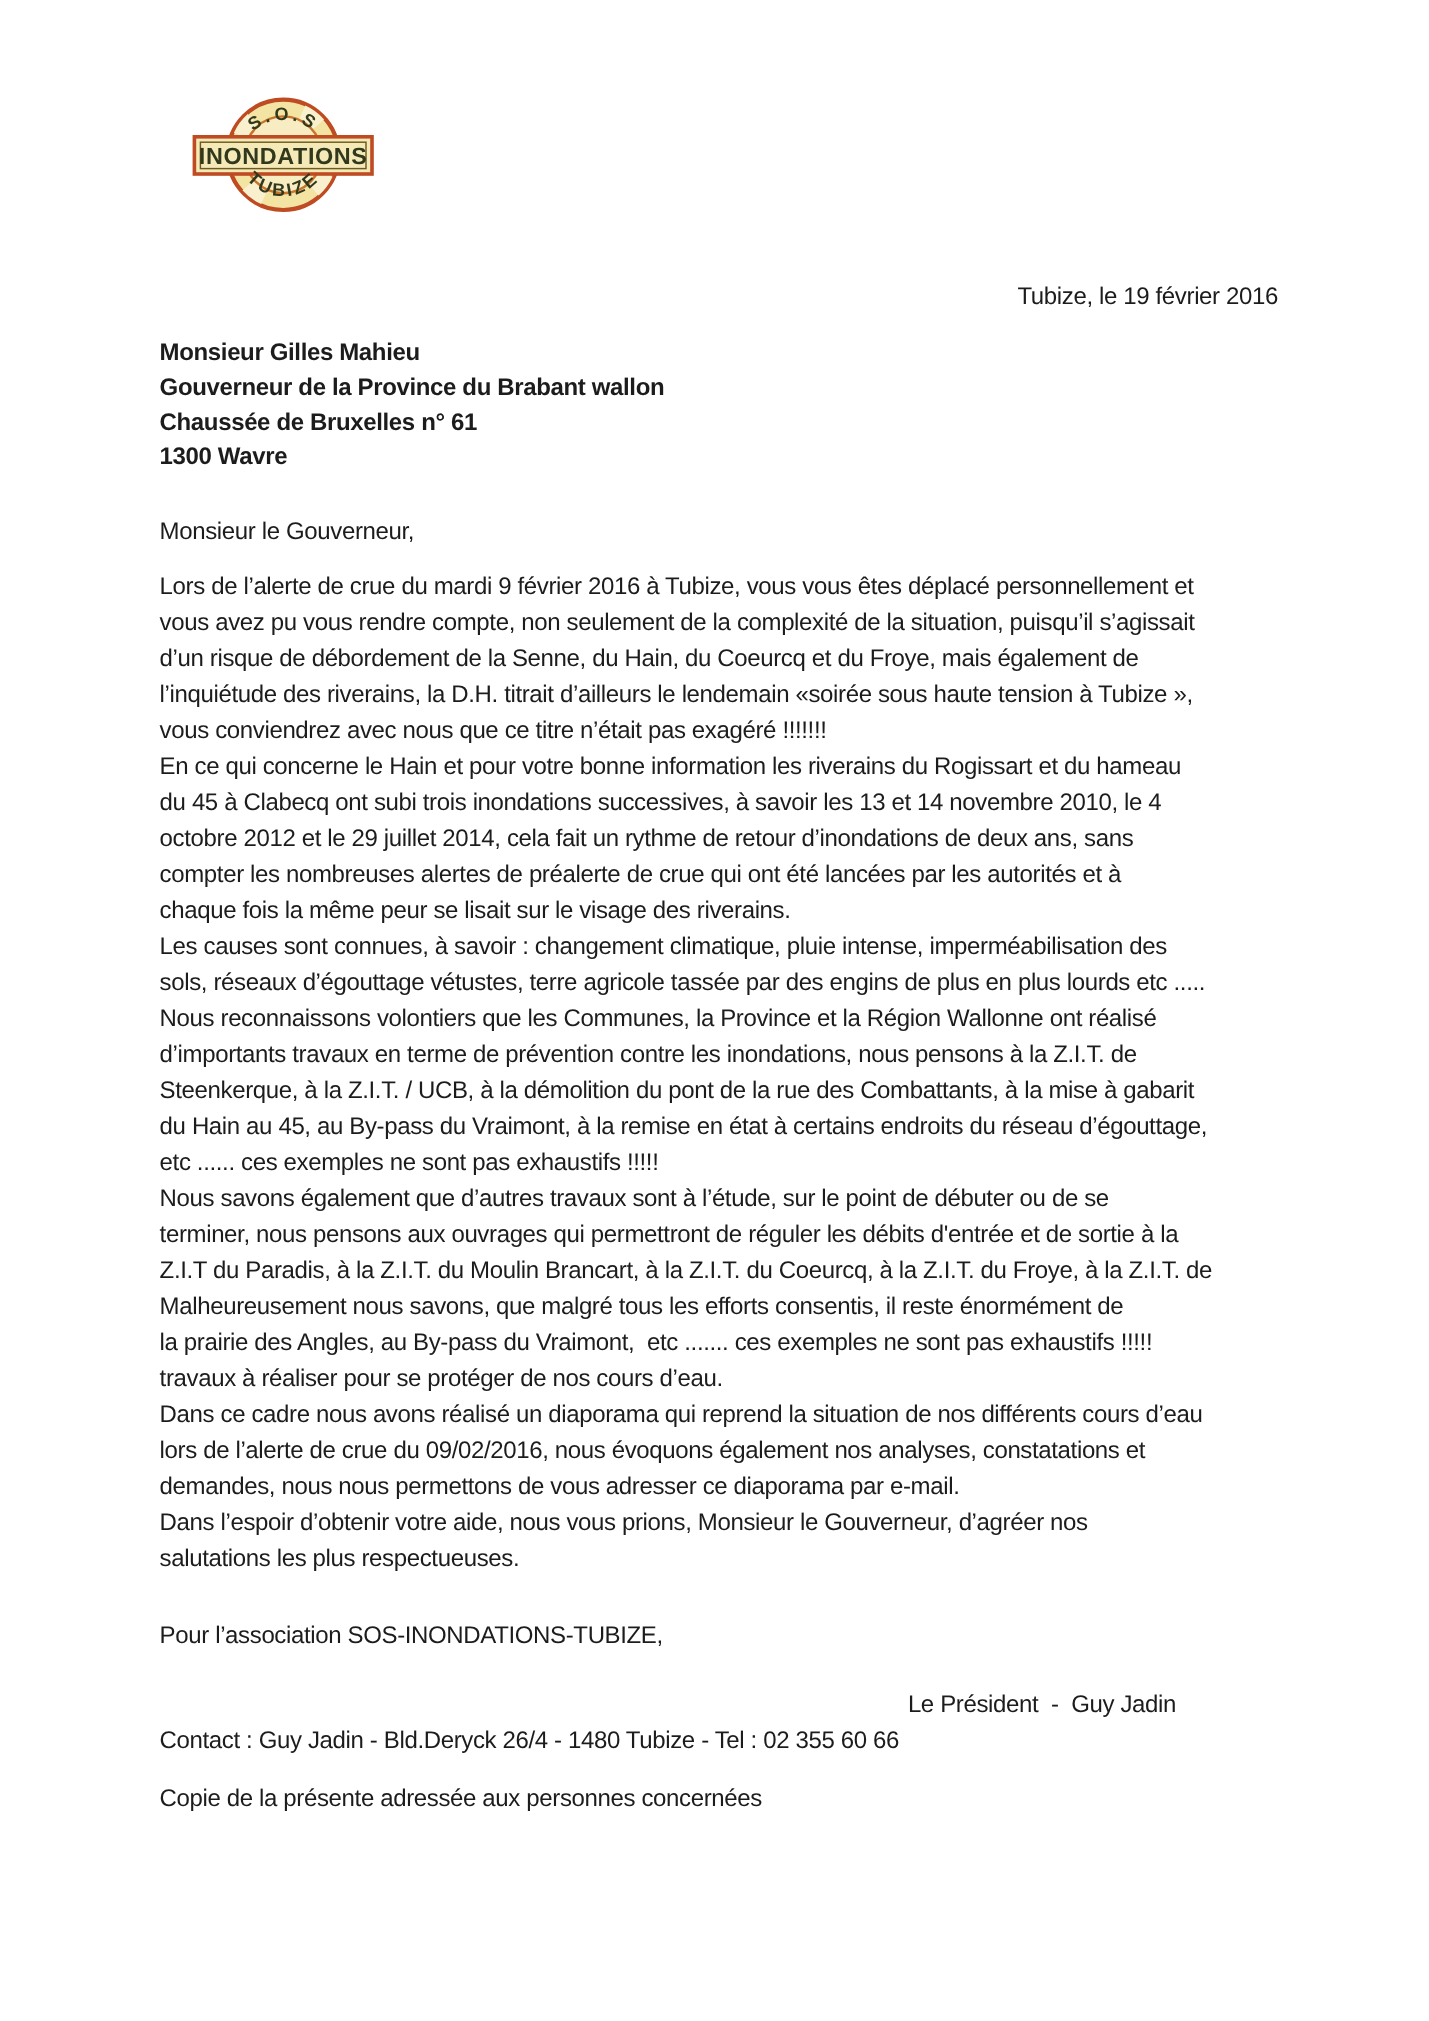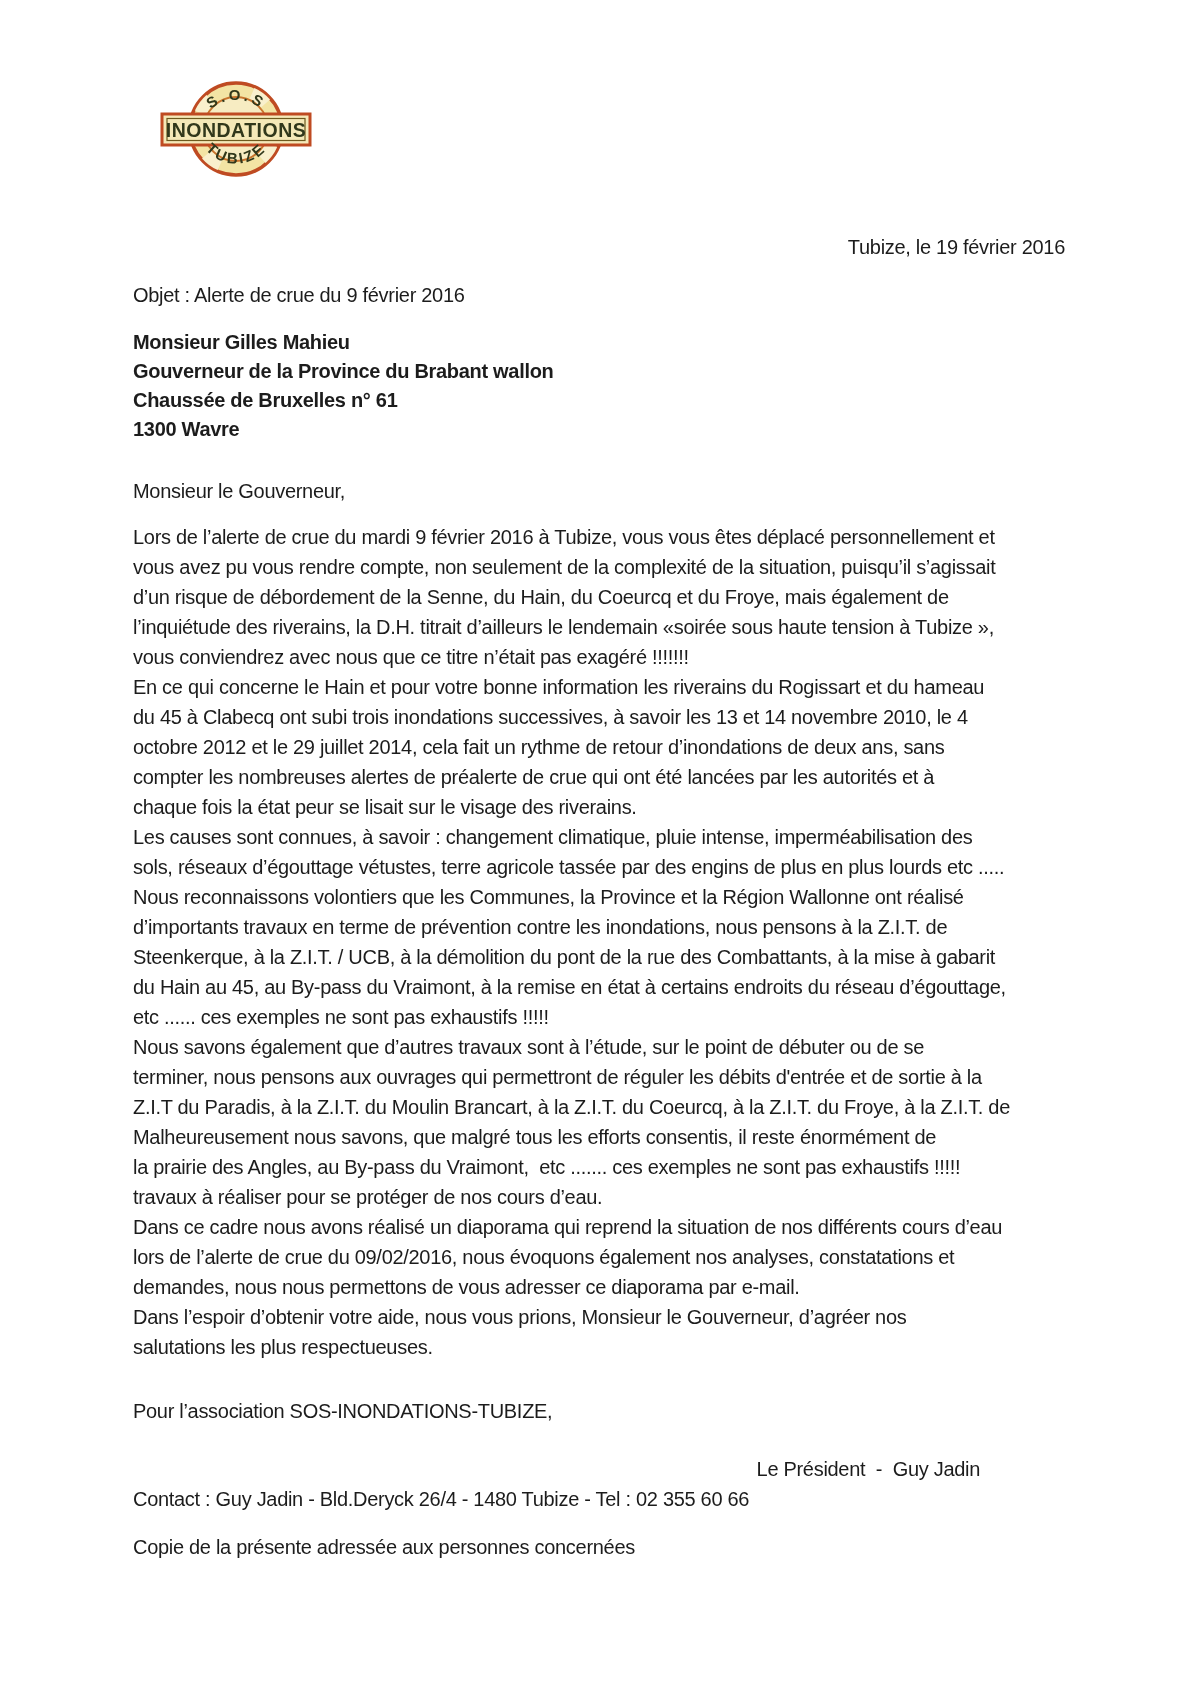--- a/index.html
+++ b/index.html
@@ -68,42 +68,41 @@
       <text font-family="Liberation Sans, sans-serif" font-size="15" font-weight="bold" fill="#31381b" letter-spacing="2.5">
         <textPath href="#arcBot" startOffset="50%" text-anchor="middle">TUBIZE</textPath>
       </text>
     </svg>
   </div>
 
   <div class="content">
 
     <div class="date-line">Tubize, le 19 février 2016</div>
 
-    <div class="subject">Objet : Alerte de crue du 9 février 2016</div>
 
     <div class="recipient">
         <div class="line">Monsieur Gilles Mahieu</div>
         <div class="line">Gouverneur de la Province du Brabant wallon</div>
         <div class="line">Chaussée de Bruxelles n° 61</div>
         <div class="line">1300 Wavre</div>
       </div>
 
     <div class="salutation">Monsieur le Gouverneur,</div>
 
     <div class="body-block">
         <div class="line">Lors de l’alerte de crue du mardi 9 février 2016 à Tubize, vous vous êtes déplacé personnellement et</div>
         <div class="line">vous avez pu vous rendre compte, non seulement de la complexité de la situation, puisqu’il s’agissait</div>
         <div class="line">d’un risque de débordement de la Senne, du Hain, du Coeurcq et du Froye, mais également de</div>
         <div class="line">l’inquiétude des riverains, la D.H. titrait d’ailleurs le lendemain «soirée sous haute tension à Tubize »,</div>
         <div class="line">vous conviendrez avec nous que ce titre n’était pas exagéré !!!!!!!</div>
         <div class="line">En ce qui concerne le Hain et pour votre bonne information les riverains du Rogissart et du hameau</div>
         <div class="line">du 45 à Clabecq ont subi trois inondations successives, à savoir les 13 et 14 novembre 2010, le 4</div>
         <div class="line">octobre 2012 et le 29 juillet 2014, cela fait un rythme de retour d’inondations de deux ans, sans</div>
         <div class="line">compter les nombreuses alertes de préalerte de crue qui ont été lancées par les autorités et à</div>
-        <div class="line">chaque fois la état peur se lisait sur le visage des riverains.</div>
+        <div class="line">chaque fois la même peur se lisait sur le visage des riverains.</div>
         <div class="line">Les causes sont connues, à savoir : changement climatique, pluie intense, imperméabilisation des</div>
         <div class="line">sols, réseaux d’égouttage vétustes, terre agricole tassée par des engins de plus en plus lourds etc .....</div>
         <div class="line">Nous reconnaissons volontiers que les Communes, la Province et la Région Wallonne ont réalisé</div>
         <div class="line">d’importants travaux en terme de prévention contre les inondations, nous pensons à la Z.I.T. de</div>
         <div class="line">Steenkerque, à la Z.I.T. / UCB, à la démolition du pont de la rue des Combattants, à la mise à gabarit</div>
         <div class="line">du Hain au 45, au By-pass du Vraimont, à la remise en état à certains endroits du réseau d’égouttage,</div>
         <div class="line">etc ...... ces exemples ne sont pas exhaustifs !!!!!</div>
         <div class="line">Nous savons également que d’autres travaux sont à l’étude, sur le point de débuter ou de se</div>
         <div class="line">terminer, nous pensons aux ouvrages qui permettront de réguler les débits d'entrée et de sortie à la</div>
         <div class="line">Z.I.T du Paradis, à la Z.I.T. du Moulin Brancart, à la Z.I.T. du Coeurcq, à la Z.I.T. du Froye, à la Z.I.T. de</div>

